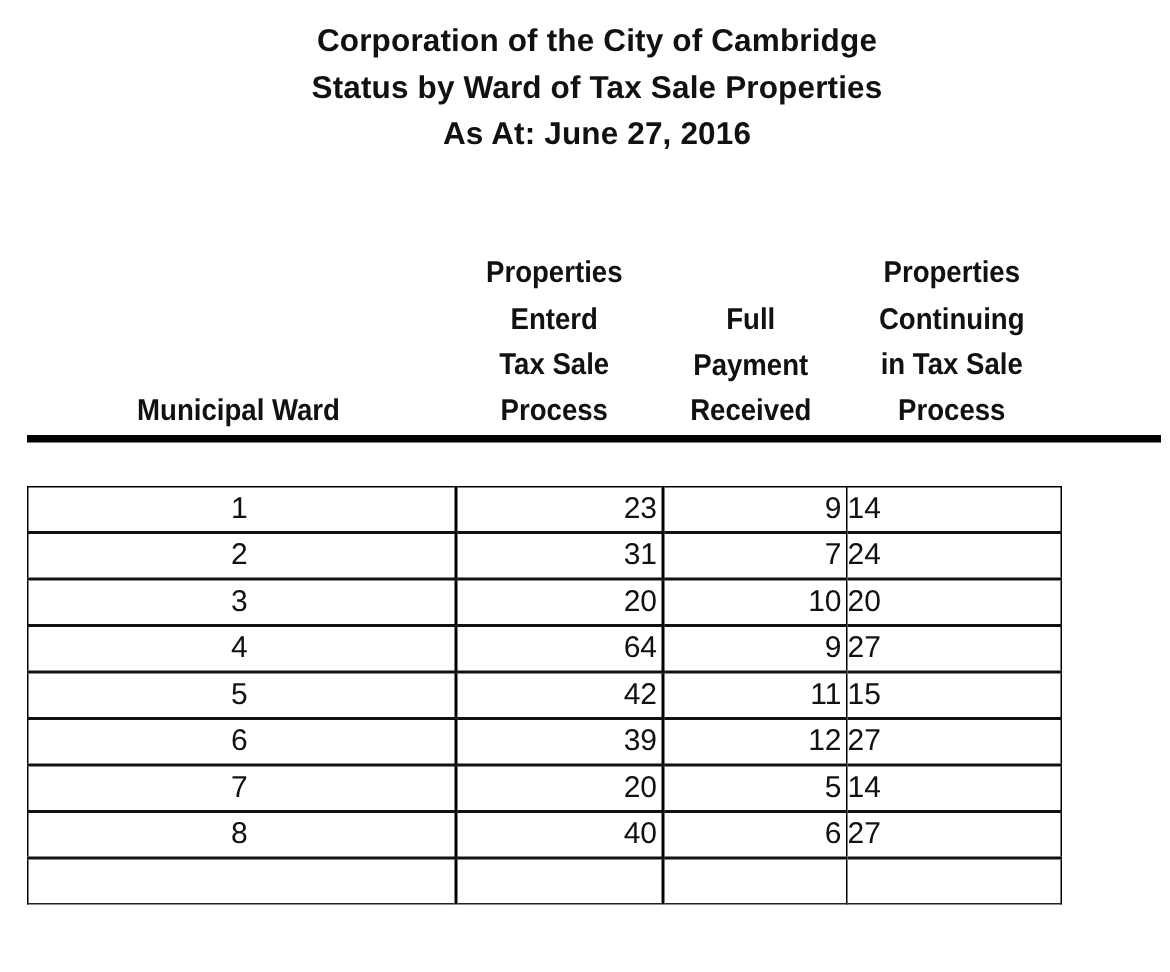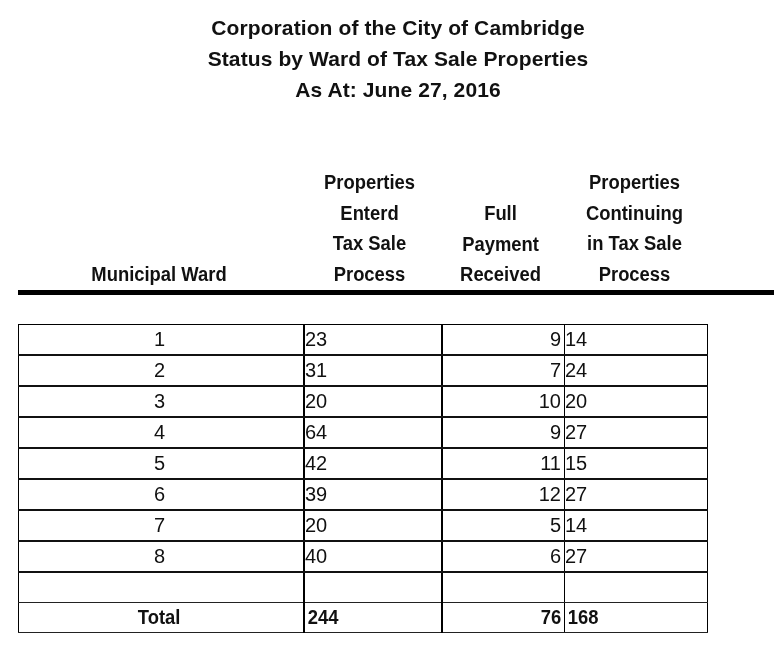--- a/index.html
+++ b/index.html
@@ -67,21 +67,21 @@
       border-left: 1px solid #000;
       border-right: 1px solid #000;
       border-bottom: 2px solid #111;
       vertical-align: middle;
     }
     table.data-table tr:first-child td { border-top: 1px solid #000; }
     table.data-table tr.blank-row td { border-bottom: 1px solid #222; }
     table.data-table tr.total-row td { border-bottom: 1px solid #222; }
 
     td.c-ward { width: 281px; text-align: center; padding: 0; border-right: 2px solid #000 !important; }
-    td.c-entered { width: 133px; text-align: left; border-right: 2px solid #000 !important; }
+    td.c-entered { width: 133px; text-align: right; border-right: 2px solid #000 !important; }
     td.c-full { width: 118px; text-align: right; }
     td.c-cont { width: 139px; text-align: left; }
 
     tr.total-row td { font-weight: bold; }
     tr.total-row td span { display: inline-block; transform: scaleX(0.92); transform-origin: right center; }
     tr.total-row td.c-ward span { transform-origin: center center; }
   </style>
 </head>
 <body>
 
@@ -163,20 +163,14 @@
       <td class="c-entered">40</td>
       <td class="c-full">6</td>
       <td class="c-cont">27</td>
     </tr>
     <tr class="blank-row">
       <td class="c-ward"></td>
       <td class="c-entered"></td>
       <td class="c-full"></td>
       <td class="c-cont"></td>
     </tr>
-    <tr class="total-row">
-      <td class="c-ward"><span>Total</span></td>
-      <td class="c-entered"><span>244</span></td>
-      <td class="c-full"><span>76</span></td>
-      <td class="c-cont"><span>168</span></td>
-    </tr>
   </tbody>
 </table>
 
 </body></html>

